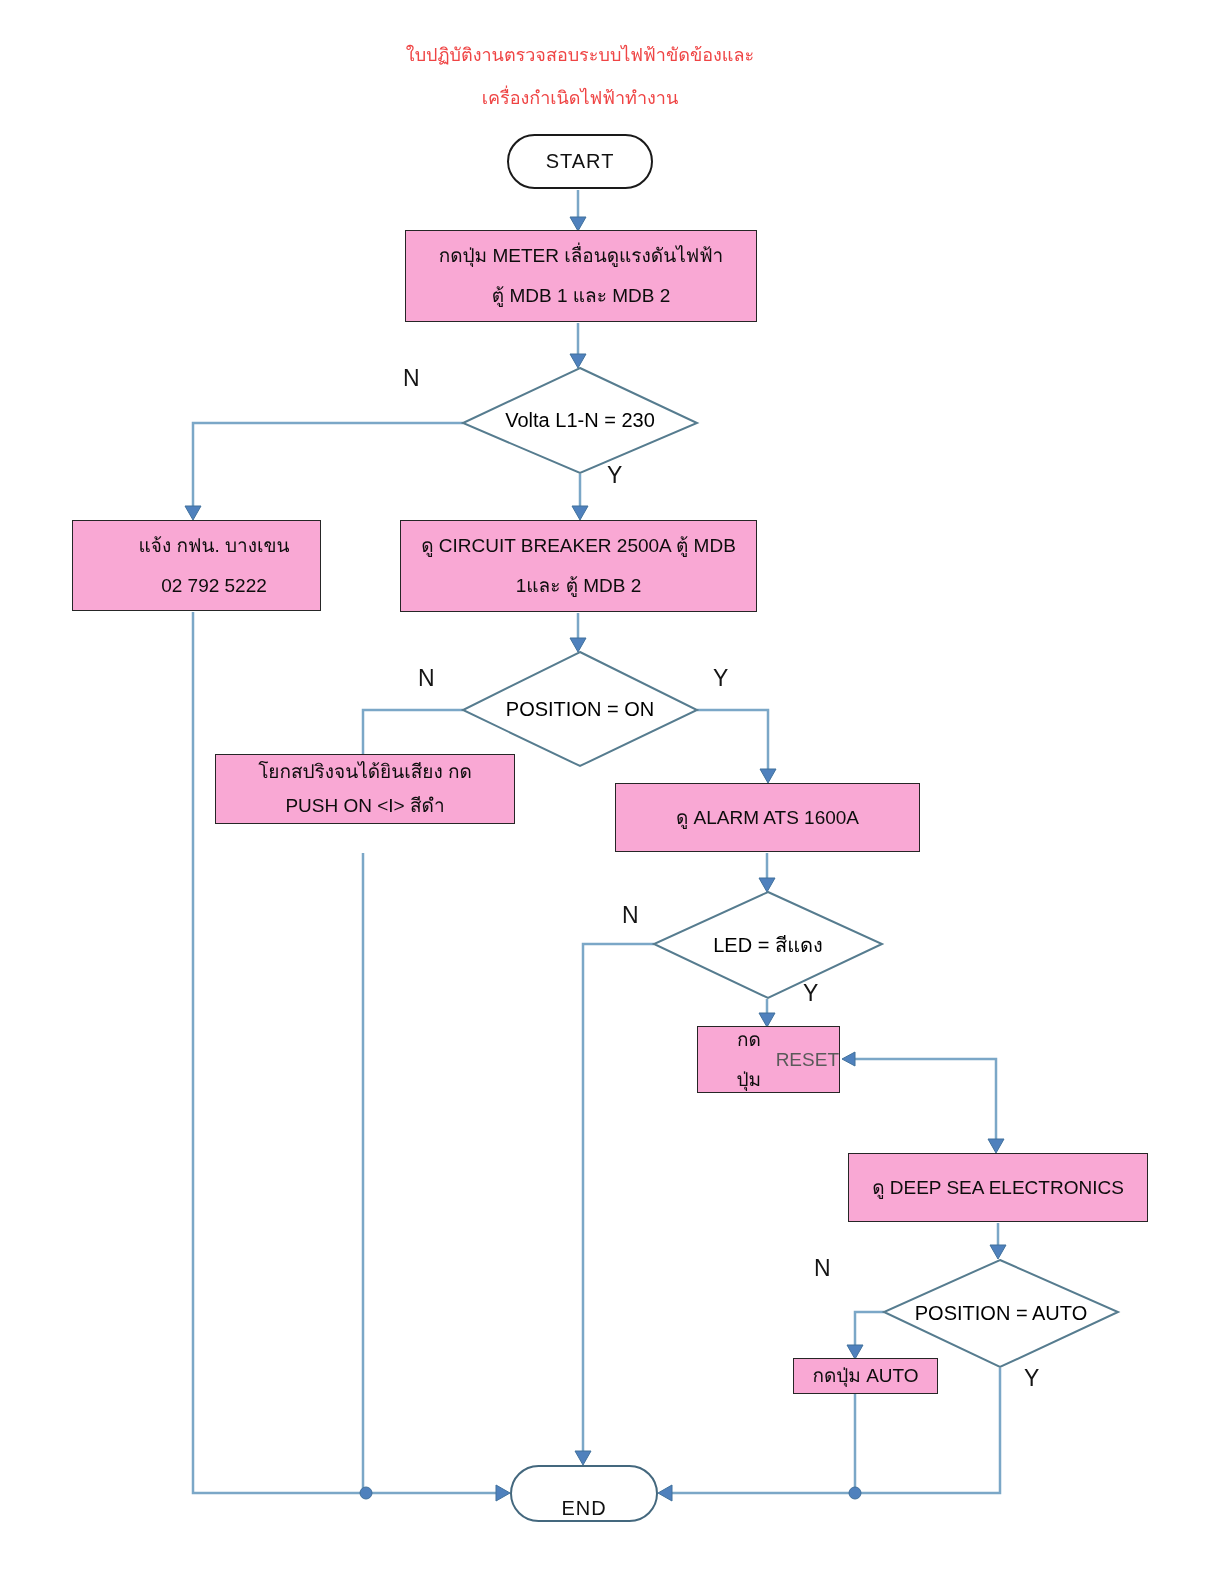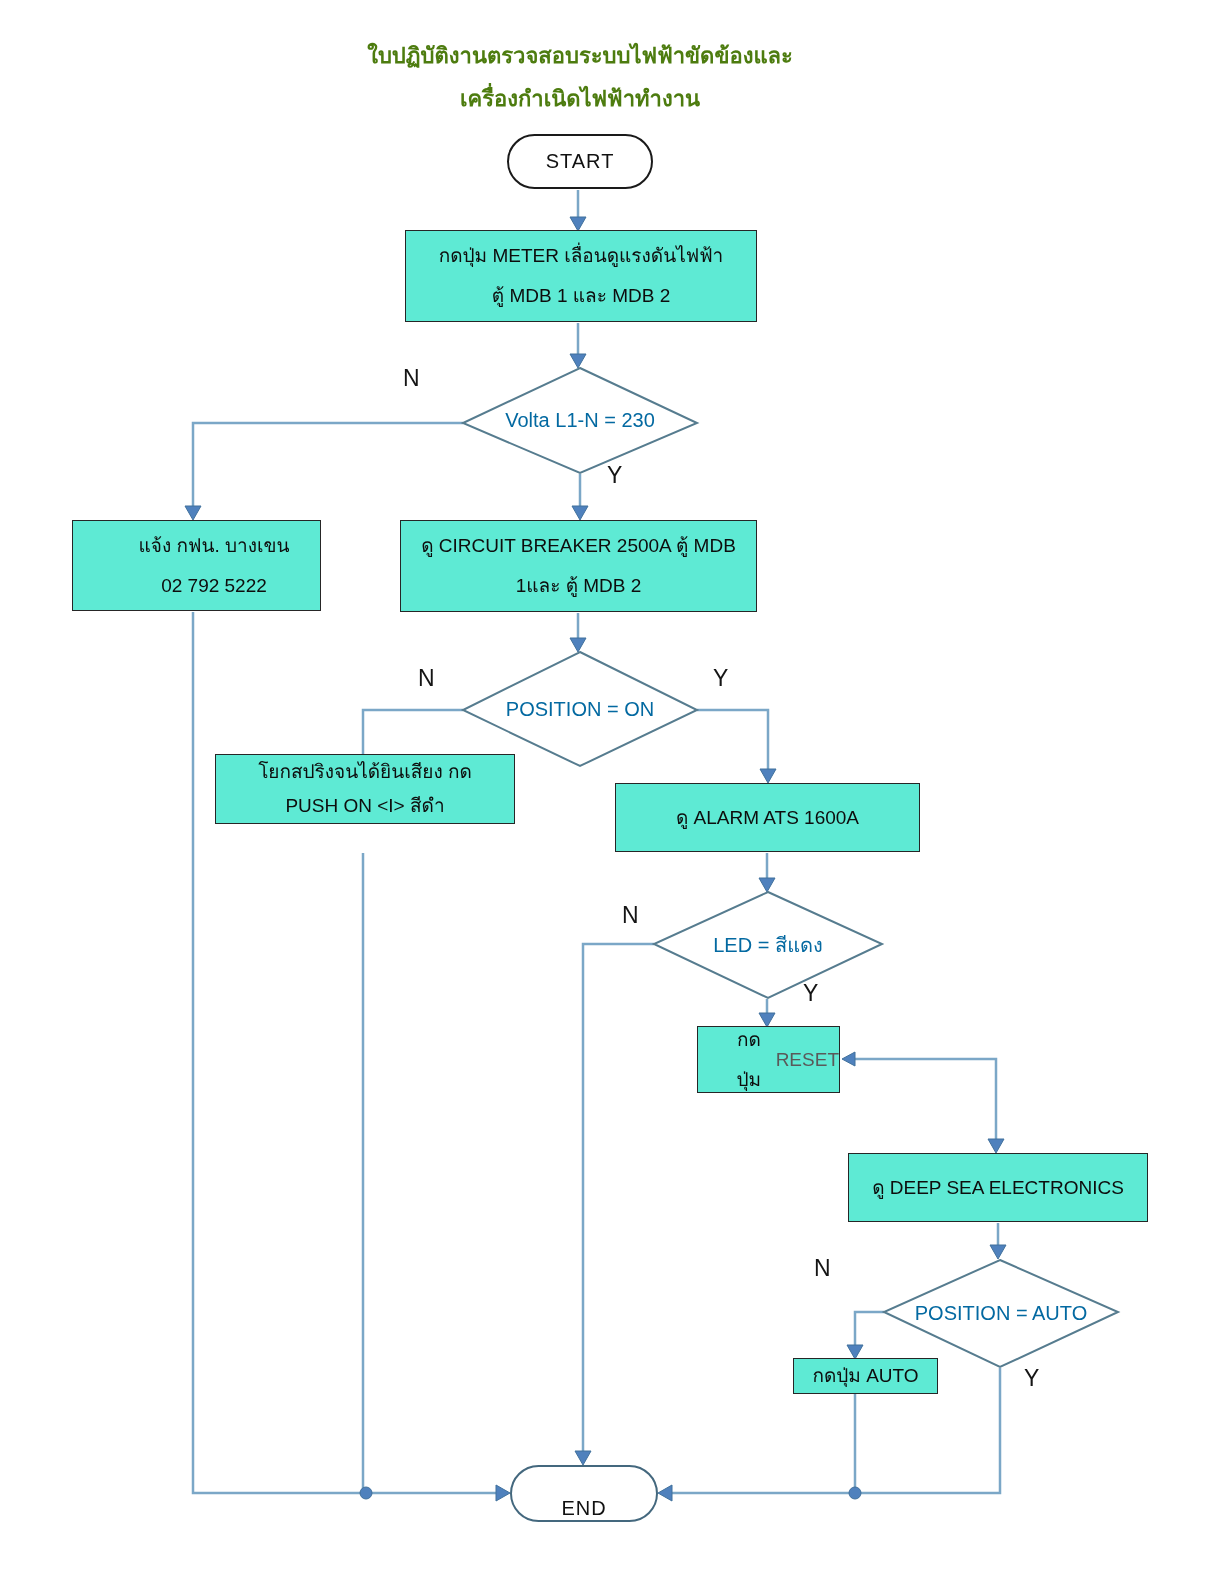--- a/index.html
+++ b/index.html
@@ -4,35 +4,35 @@
 <style>
   html,body{margin:0;padding:0;background:#ffffff;}
   #page{
     position:relative;width:1224px;height:1584px;background:#ffffff;overflow:hidden;
     font-family:"Liberation Sans","DejaVu Sans",sans-serif;color:#1a1a1a;
   }
   #wires{position:absolute;left:0;top:0;width:1224px;height:1584px;}
   .abs{position:absolute;box-sizing:border-box;}
   .title{
     left:200px;top:34px;width:760px;text-align:center;
-    font-size:22px;font-weight:bold;line-height:43px;color:#4d7c0f;
+    font-size:18px;font-weight:normal;line-height:43px;color:#ef4444;
   }
   .pbox{
-    background:#5eead4;border:2px solid #262626;
+    background:#f9a8d4;border:2px solid #262626;
     display:flex;flex-direction:column;align-items:center;justify-content:center;
     text-align:center;font-size:19px;line-height:40px;color:#0d0d0d;
   }
   .pbox.thin{border-width:1.5px;}
   .terminal{
     background:#fff;display:flex;align-items:center;justify-content:center;
     font-size:20px;letter-spacing:1px;color:#111;border-radius:29px;
   }
   .dlabel{
     display:flex;align-items:center;justify-content:center;text-align:center;
-    font-size:20px;color:#0369a1;pointer-events:none;
+    font-size:20px;color:#000000;pointer-events:none;
   }
   .yn{font-size:23px;color:#151515;}
   .suffix{color:#5a5a5a;margin-left:8px;}
 </style>
 </head>
 <body>
 
 <div id="page">
 
   <svg id="wires" viewBox="0 0 1224 1584" xmlns="http://www.w3.org/2000/svg">

